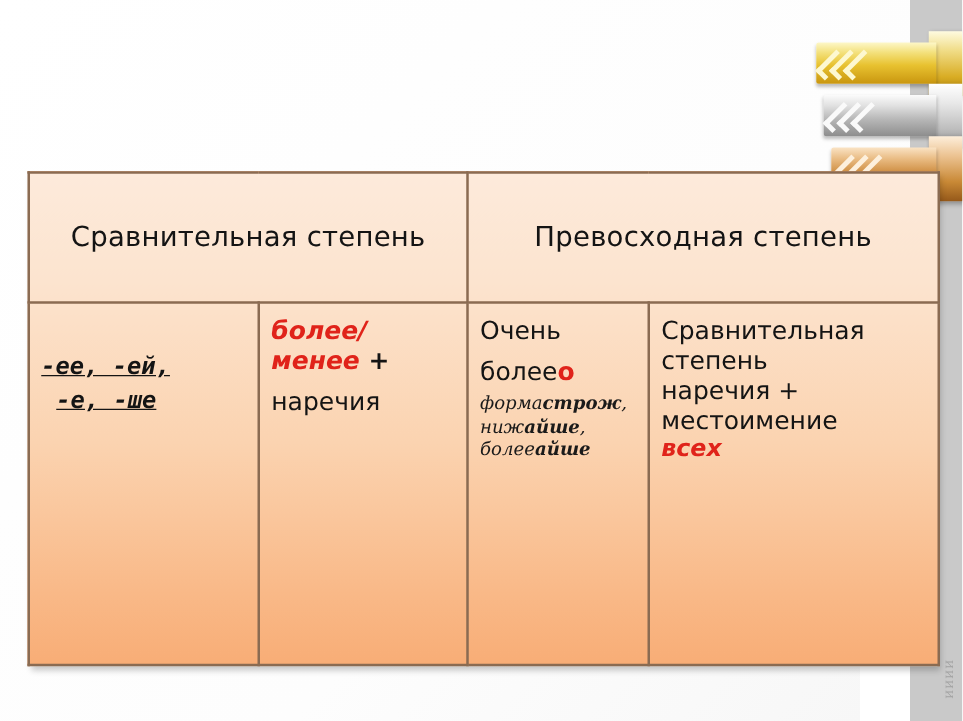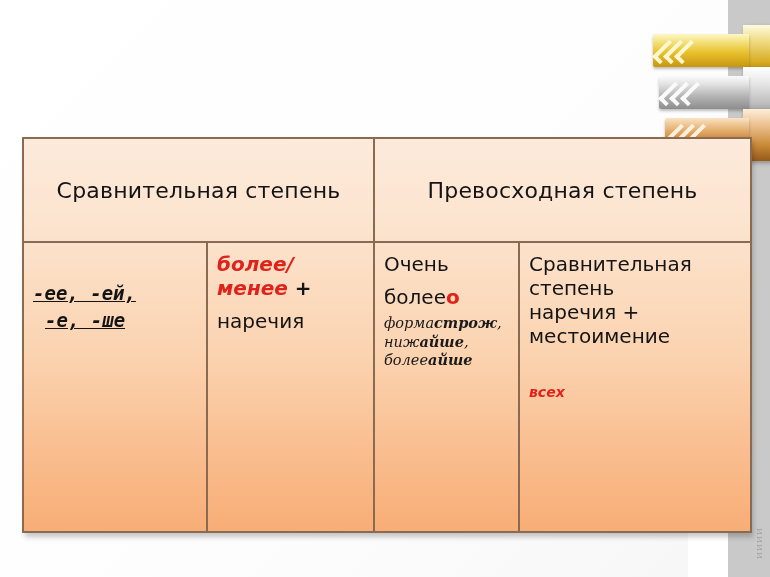--- a/index.html
+++ b/index.html
@@ -234,23 +234,22 @@
     color: #1a1a1a;
     margin-top: 5px;
   }
   .examples b { font-weight: bold; }
 
   .big-word { font-size: 20px; }
   .vsekh {
     font-family: "DejaVu Sans", sans-serif;
     font-weight: bold;
     font-style: italic;
-    font-size: 14px;
+    font-size: 19px;
     color: #e0231a;
-    margin-top: 36px;
   }
 </style>
 </head>
 <body>
 
 <div id="slide">
 
   <div id="right-strip"></div>
   <div id="right-strip-white"></div>
   <div id="watermark">ИИИИ</div>

